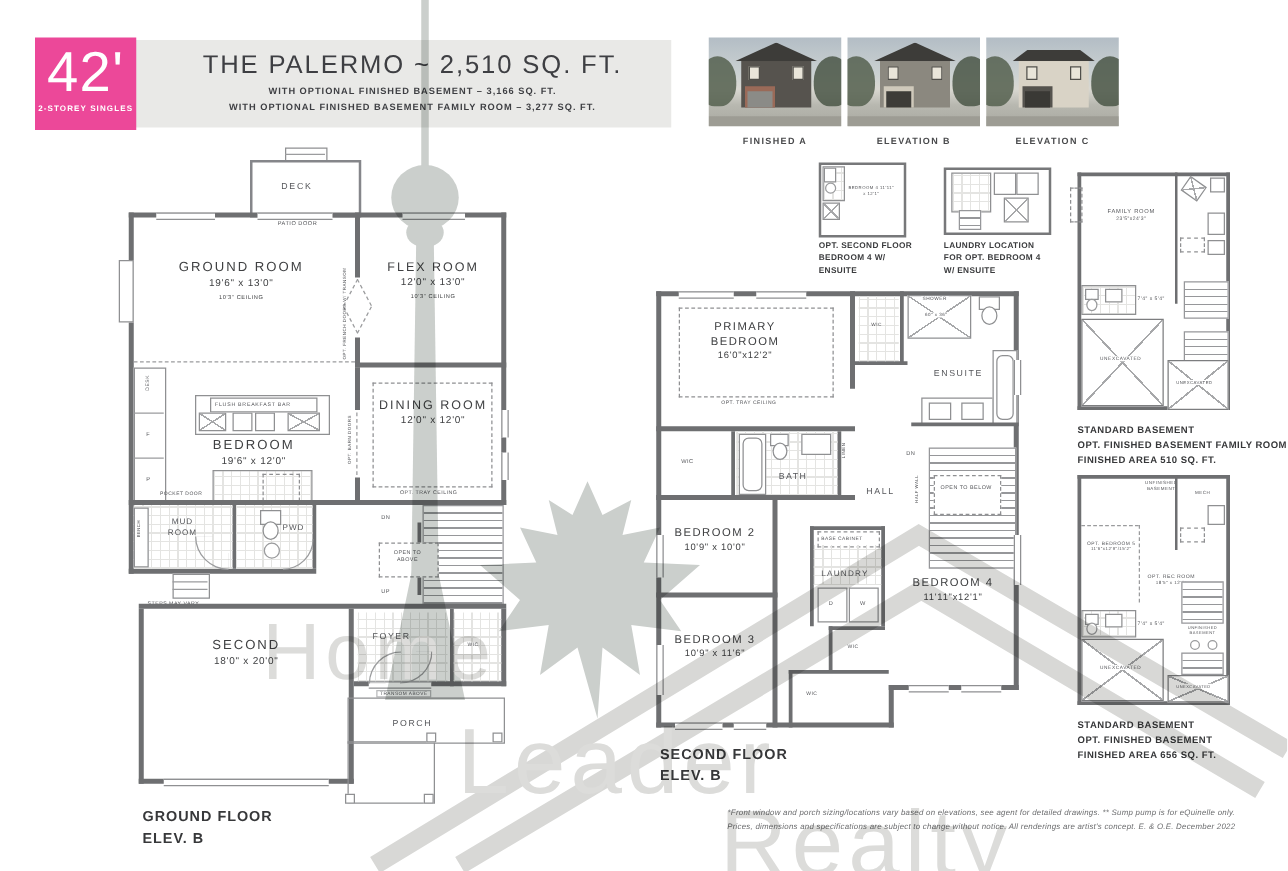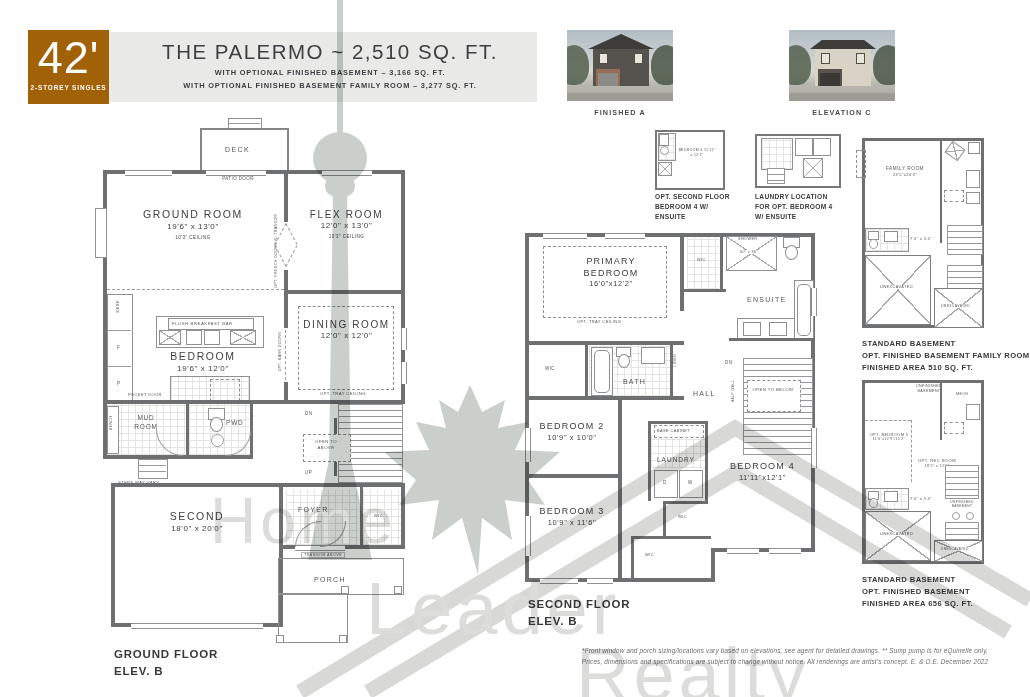--- a/index.html
+++ b/index.html
@@ -35,21 +35,21 @@
   .dm{font-size:8px;letter-spacing:.6px;white-space:nowrap;}
   .cl{font-size:4.5px;letter-spacing:.5px;margin-top:3px;white-space:nowrap;}
   .cap{position:absolute;font-weight:bold;font-size:11.5px;letter-spacing:.8px;color:#37383a;line-height:1.45;}
   .cap6{position:absolute;font-weight:bold;font-size:6.6px;letter-spacing:.3px;line-height:1.5;color:#3a3b3d;}
   .capsm{position:absolute;font-weight:bold;font-size:7.6px;letter-spacing:.4px;line-height:1.55;color:#37383a;white-space:nowrap;}
   .post{position:absolute;width:6px;height:6px;border:1px solid #8f9092;background:#fff;}
   .dot{position:absolute;border:1px solid #9a9b9d;border-radius:50%;background:#fff;}
 
   
   .strip{position:absolute;left:28px;top:32px;width:509px;height:70px;background:#e9e9e7;}
-  .badge{position:absolute;left:28px;top:30px;width:81px;height:74px;background:#a16207;color:#fff;
+  .badge{position:absolute;left:28px;top:30px;width:81px;height:74px;background:#ec4899;color:#fff;
          text-align:center;z-index:3;}
   .badge .big{font-size:45px;line-height:1.05;margin-top:4px;letter-spacing:1px;}
   .badge .sm{font-size:6.4px;font-weight:bold;letter-spacing:.9px;margin-top:3px;}
   .title{position:absolute;left:130px;top:40px;width:400px;text-align:center;font-size:20.5px;
          letter-spacing:1.5px;color:#3e3f43;white-space:nowrap;}
   .subt{position:absolute;left:130px;width:400px;text-align:center;font-size:7.4px;font-weight:bold;
         letter-spacing:.8px;color:#3e3f43;white-space:nowrap;}
 
   
   .elev{position:absolute;top:30px;width:106px;margin:0;}
@@ -109,20 +109,36 @@
           <div class="hroof"></div>
         <div class="wn" style="left:6px;top:5px"></div>
           <div class="wn" style="right:6px;top:5px"></div>
         <div class="hgar">
             <div class="hgd"></div>
           </div>
         </div>
     </div>
     <figcaption class="elev-lab">FINISHED A</figcaption>
   </figure>
+  <figure class="elev" style="left:678px">
+    <div class="elev-img e-b">
+      <div class="grd"></div>
+        <div class="tr l"></div>
+        <div class="tr r"></div>
+      <div class="hbody">
+          <div class="hroof"></div>
+        <div class="wn" style="left:6px;top:5px"></div>
+          <div class="wn" style="right:6px;top:5px"></div>
+        <div class="hgar">
+            <div class="hgd"></div>
+          </div>
+        </div>
+    </div>
+    <figcaption class="elev-lab">ELEVATION B</figcaption>
+  </figure>
   <figure class="elev" style="left:789px">
     <div class="elev-img e-c">
       <div class="grd"></div>
         <div class="tr l"></div>
         <div class="tr r"></div>
       <div class="hbody">
           <div class="hroof"></div>
         <div class="wn" style="left:6px;top:5px"></div>
           <div class="wn" style="right:6px;top:5px"></div>
         <div class="hgar">
@@ -308,21 +324,21 @@
     <i class="w" style="left:296px;top:105px;width:4px;height:319px"></i>
     <i class="w" style="left:196px;top:420px;width:104px;height:4px"></i>
     <i class="w" style="left:196px;top:420px;width:4px;height:34px"></i>
     <i class="w" style="left:10px;top:450px;width:190px;height:4px"></i>
     <div class="win" style="left:28px;top:105px;width:44px;height:4px"></div>
     <div class="win" style="left:90px;top:105px;width:40px;height:4px"></div>
 
     <i class="w" style="left:10px;top:213px;width:159px;height:4px"></i>
     <i class="w" style="left:165px;top:105px;width:4px;height:78px"></i>
     <div class="dsh" style="left:28px;top:118px;width:122px;height:70px"></div>
-    <div class="stack" style="left:37px;top:128px;width:118px">
+    <div class="stack" style="left:22px;top:128px;width:118px">
       <div class="rm2">PRIMARY</div>
       <div class="rm2">BEDROOM</div>
       <div class="dm" style="font-size:7.5px">16'0"x12'2"</div>
     </div>
     <span class="lab" style="left:62px;top:191px;font-size:4px">OPT. TRAY CEILING</span>
 
     <i class="w" style="left:205px;top:105px;width:3px;height:58px"></i>
     <i class="w" style="left:169px;top:161px;width:42px;height:3px"></i>
     <div class="box til nb" style="left:172px;top:109px;width:32px;height:52px;border:none"></div>
     <span class="lab" style="left:182px;top:130px;font-size:3.8px">WIC</span>

